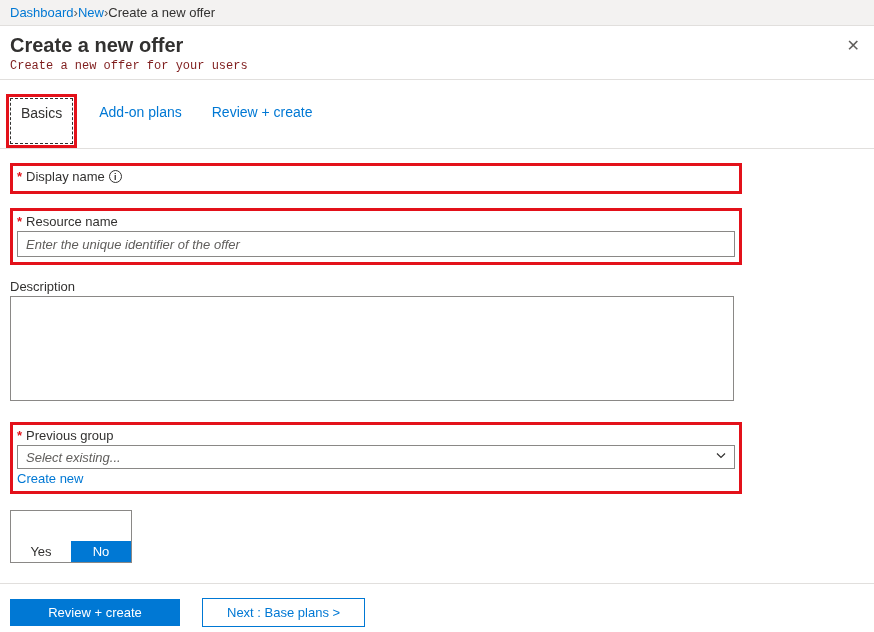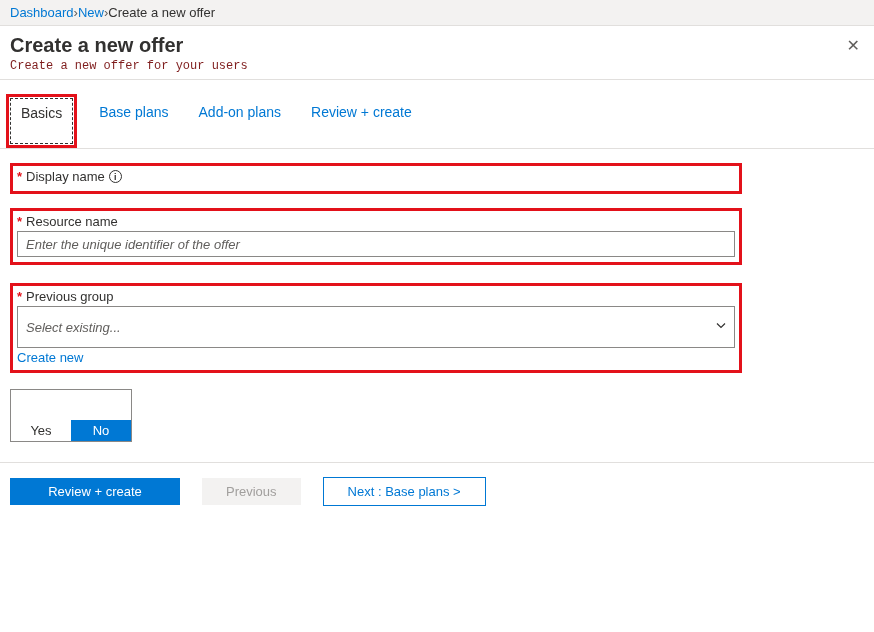--- a/index.html
+++ b/index.html
@@ -27,21 +27,21 @@
     .field-label { font-size: 13px; color: #323130; margin-bottom: 2px; display: flex; align-items: center; gap: 4px; }
     .req-star { color: #e3111a; font-weight: bold; }
     .info-icon { display: inline-flex; align-items: center; justify-content: center; width: 13px; height: 13px; border: 1.2px solid #323130; border-radius: 50%; font-size: 9px; font-weight: bold; cursor: pointer; }
     
     .text-input { width: 100%; padding: 4px 8px; border: 1px solid #8a8886; font-size: 13px; font-family: inherit; color: #323130; height: 26px; }
     .text-input::placeholder { font-style: italic; color: #605e5c; }
     
     .textarea-input { width: 724px; height: 105px; padding: 6px 8px; border: 1px solid #8a8886; font-size: 13px; font-family: inherit; resize: none; }
     
     .select-wrap { position: relative; width: 100%; }
-    .select-input { width: 100%; padding: 4px 28px 4px 8px; border: 1px solid #8a8886; font-size: 13px; font-style: italic; color: #605e5c; height: 42px; background: #fff; cursor: pointer; text-align: left; }
+    .select-input { width: 100%; padding: 4px 28px 4px 8px; border: 1px solid #8a8886; font-size: 13px; font-style: italic; color: #605e5c; height: 24px; background: #fff; cursor: pointer; text-align: left; }
     .chevron { position: absolute; right: 8px; top: 50%; transform: translateY(-50%); pointer-events: none; }
     .chevron svg { width: 12px; height: 12px; }
     
     .create-new-link { color: #0078d4; font-size: 13px; cursor: pointer; margin-top: 2px; display: inline-block; }
     
     .public-section { margin-top: 16px; }
     .public-label { font-size: 13px; margin-bottom: 4px; }
     .toggle-group { display: flex; border: 1px solid #8a8886; width: 122px; }
     .toggle-btn { flex: 1; text-align: center; padding: 3px 0; font-size: 13px; cursor: pointer; background: #fff; color: #323130; border: none; margin-top: 30px; }
     .toggle-btn.selected { background: #0078d4; color: #fff; }
@@ -64,21 +64,20 @@
 </div>
 
 <div class="header">
   <h1>Create a new offer</h1>
   <div class="subtitle">Create a new offer for your users</div>
   <span class="close-icon">✕</span>
 </div>
 
 <div class="tabs">
   <div class="tab active">Basics</div>
-  <div class="tab">Base plans</div>
   <div class="tab">Add-on plans</div>
   <div class="tab">Review + create</div>
 </div>
 
 <div class="content">
 
   <div class="field-block highlighted">
     <div class="field-label">
       <span class="req-star">*</span>
       <span>Display name</span>
@@ -87,20 +86,26 @@
   </div>
 
   <div class="field-block highlighted">
     <div class="field-label">
       <span class="req-star">*</span>
       <span>Resource name</span>
     </div>
     <input type="text" class="text-input" placeholder="Enter the unique identifier of the offer" style="">
   </div>
 
+  <div class="field-block" style="border:none;padding:0;">
+    <div class="field-label">
+      <span>Description</span>
+    </div>
+    <textarea class="textarea-input" style=""></textarea>
+  </div>
 
   <div class="field-block highlighted" style="margin-top:18px;">
     <div class="field-label">
       <span class="req-star">*</span>
       <span>Previous group</span>
     </div>
     <div class="select-wrap">
       <button class="select-input">Select existing...</button>
       <span class="chevron">
         <svg viewBox="0 0 12 12">
@@ -115,15 +120,14 @@
     <div class="toggle-group">
       <button class="toggle-btn">Yes</button>
       <button class="toggle-btn selected">No</button>
     </div>
   </div>
 
 </div>
 
 <div class="footer">
   <button class="btn btn-primary">Review + create</button>
-  <button class="btn btn-disabled">Previous</button>
   <button class="btn btn-outline">Next : Base plans &gt;</button>
 </div>
 
 </body></html>

